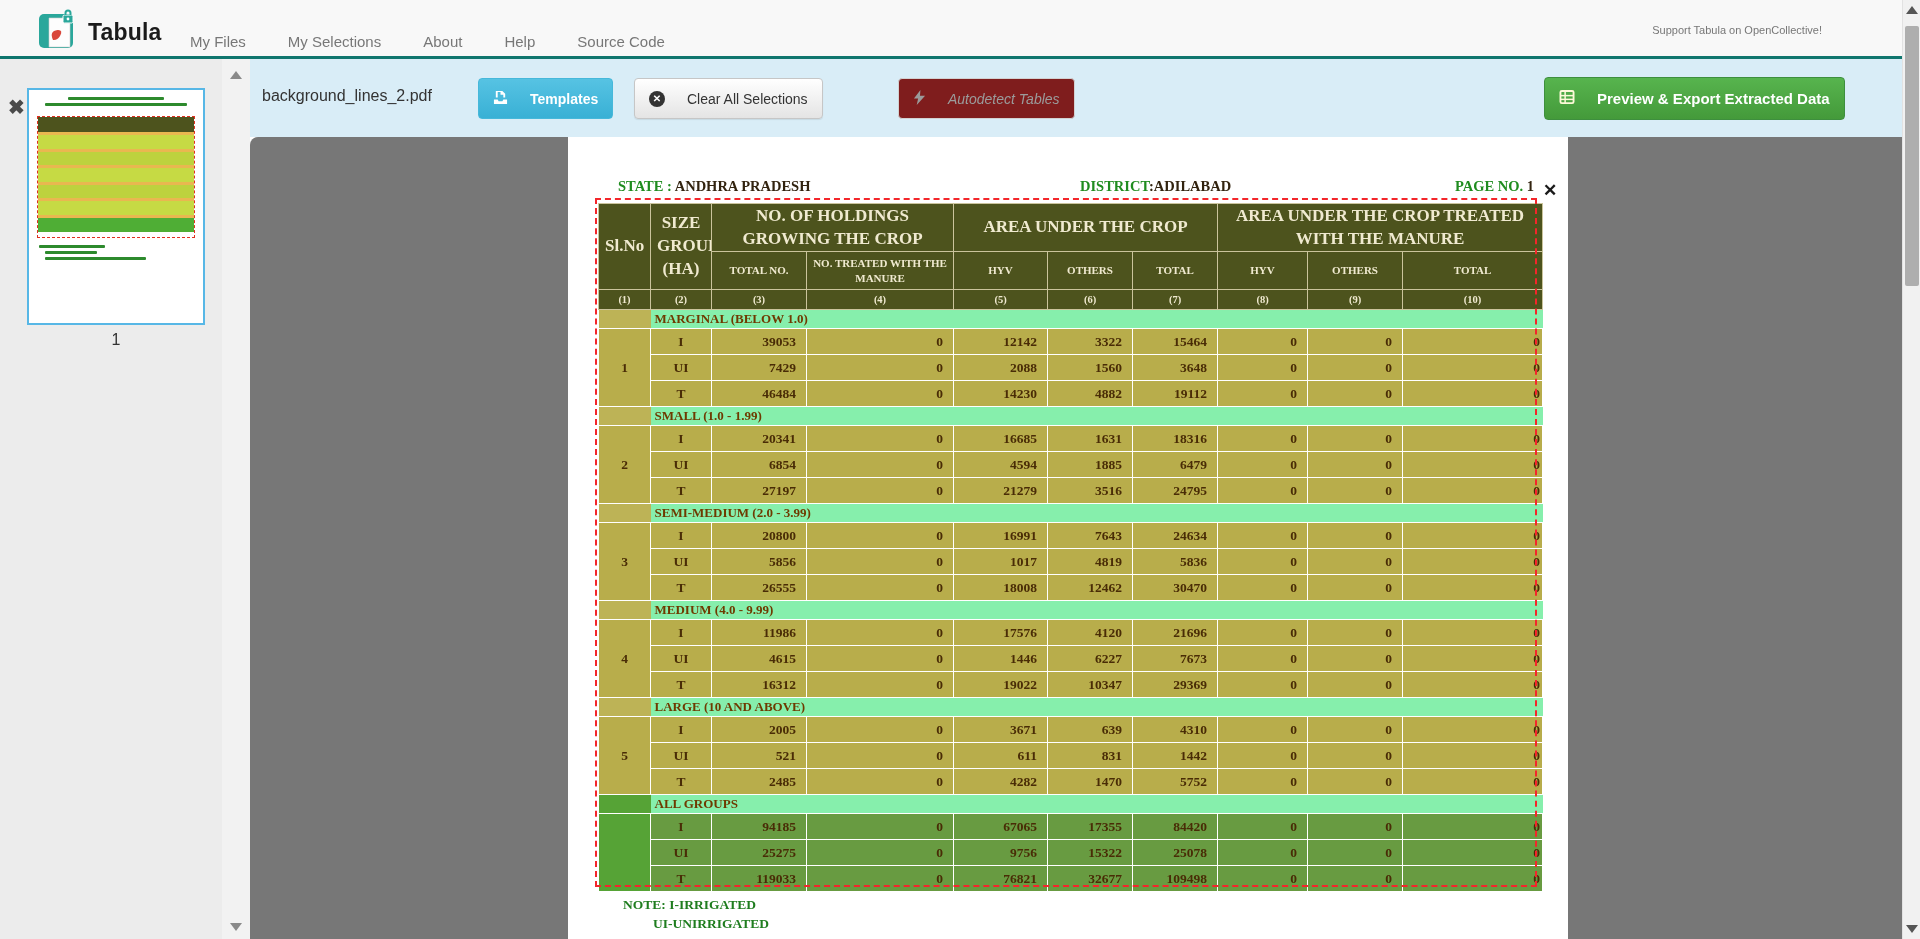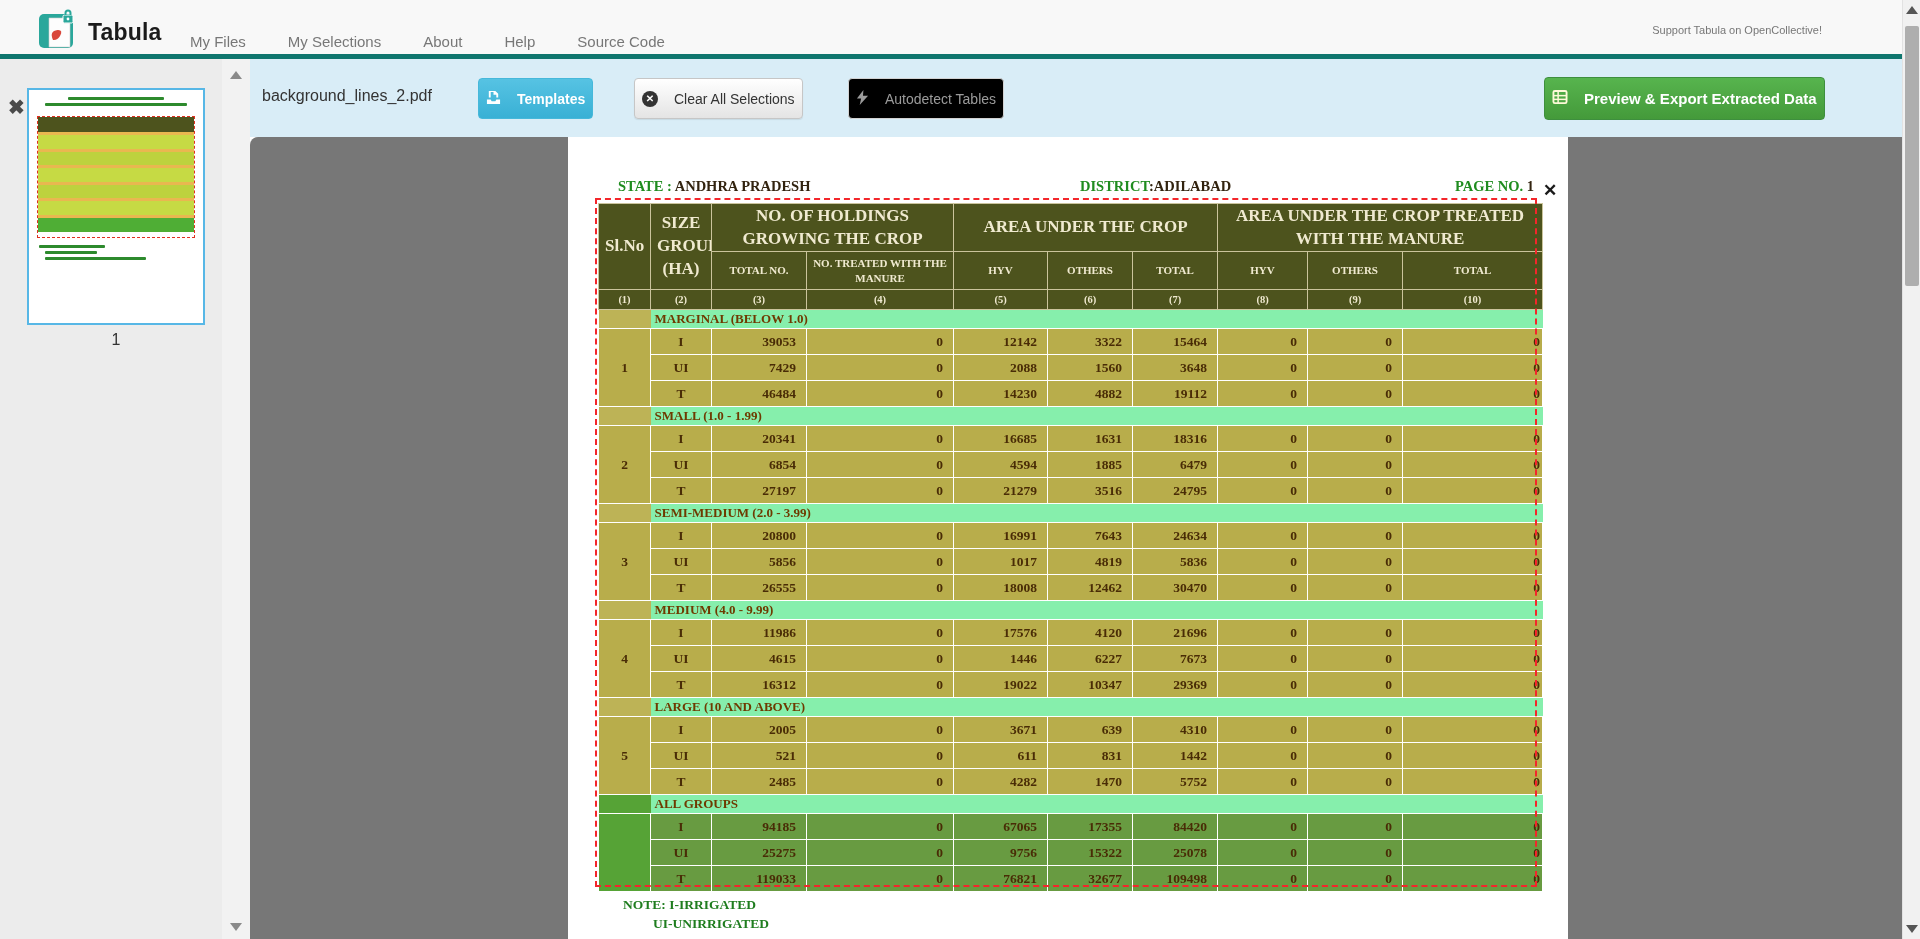--- a/index.html
+++ b/index.html
@@ -1,33 +1,33 @@
 <!DOCTYPE html>
 <html><head>
 <meta charset="utf-8">
 <style>
   * { margin:0; padding:0; box-sizing:border-box; }
   html,body { width:1920px; height:939px; overflow:hidden; font-family:"Liberation Sans",sans-serif; background:#fff; }
   #app { position:relative; width:1920px; height:939px; }
 
   
-  #navbar { position:absolute; left:0; top:0; width:1902px; height:59px; background:#f8f8f8; border-bottom:5px solid #0f766e; }
+  #navbar { position:absolute; left:0; top:0; width:1902px; height:59px; background:#f8f8f8; border-bottom:3px solid #0f766e; }
   #brand { position:absolute; left:38px; top:9px; display:flex; align-items:center; gap:10px; }
   #brand-name { font-size:23px; font-weight:bold; color:#1b1b1b; letter-spacing:0.2px; }
   #nav-menu { position:absolute; left:190px; top:12px; height:59px; display:flex; align-items:center; gap:42px; }
   .nav-item { font-size:15px; color:#777; cursor:pointer; white-space:nowrap; }
   #support-link { position:absolute; right:80px; top:0; height:59px; display:flex; align-items:center; font-size:11px; color:#777; cursor:pointer; }
 
   
   #toolbar { position:absolute; left:250px; top:59px; width:1652px; height:78px; background:#d9edf7; }
   #filename { position:absolute; left:12px; top:28px; font-size:16px; color:#333; }
-  .btn { position:absolute; top:19px; height:41px; display:flex; align-items:center; gap:16px; padding:0 7px; border-radius:4px; font-size:14px; cursor:pointer; white-space:nowrap; }
+  .btn { position:absolute; top:19px; height:41px; display:flex; align-items:center; gap:22px; padding:0 14px; border-radius:4px; font-size:14px; cursor:pointer; white-space:nowrap; }
   #btn-templates { left:228px; background:linear-gradient(#56c3e3,#39b0d5); border:1px solid #46b8da; color:#fff; font-weight:bold; }
   #btn-clear { left:384px; background:linear-gradient(#ffffff,#e4e4e4); border:1px solid #c6c6c6; color:#333; box-shadow:0 1px 1px rgba(0,0,0,.08); }
-  #btn-autodetect { left:598px; background:#000000; border:1px solid #d2d2d2; color:#9b9b9b; cursor:default; }
+  #btn-autodetect { left:648px; background:#7f1d1d; border:1px solid #d2d2d2; color:#9b9b9b; cursor:default;font-style:italic; }
   #btn-export { left:1294px; top:18px; height:43px; background:linear-gradient(#57b44e,#449a3a); border:1px solid #3e8f3e; color:#fff; font-weight:bold; font-size:15px; }
   .icon-circle-x { width:16px; height:16px; border-radius:50%; background:#333; color:#fff; font-size:10px; font-weight:bold; display:flex; align-items:center; justify-content:center; line-height:1; }
 
   
   #sidebar { position:absolute; left:0; top:59px; width:250px; height:880px; background:#ececec; }
   #sidebar-lane { position:absolute; right:0; top:0; width:28px; height:100%; background:#f2f2f2; }
   .tri-up { width:0; height:0; border-left:6px solid transparent; border-right:6px solid transparent; border-bottom:8px solid #8a8a8a; }
   .tri-down { width:0; height:0; border-left:6px solid transparent; border-right:6px solid transparent; border-top:8px solid #8a8a8a; }
   #sb-arrow-up { position:absolute; right:8px; top:12px; cursor:pointer; }
   #sb-arrow-down { position:absolute; right:8px; bottom:8px; cursor:pointer; }

